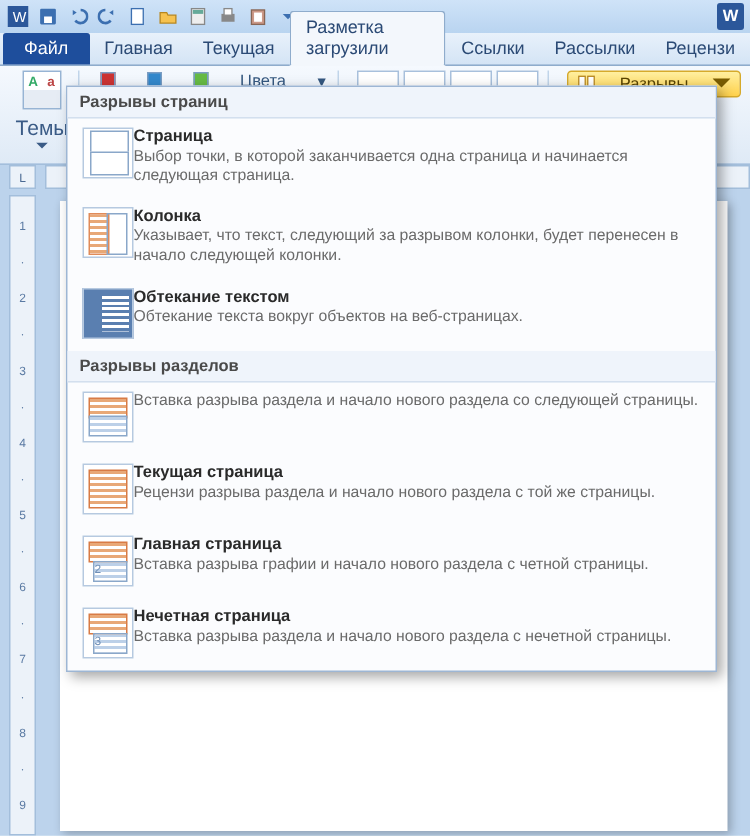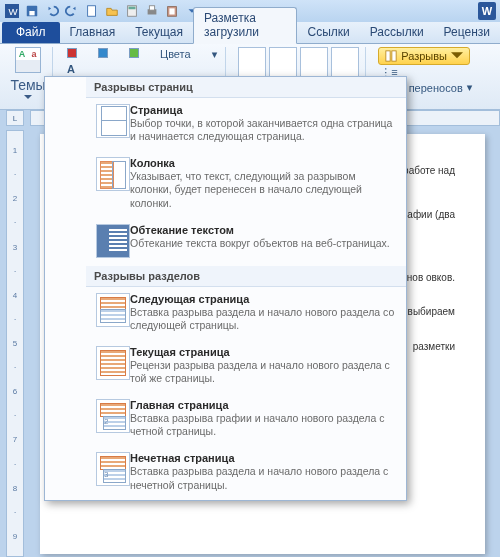--- a/index.html
+++ b/index.html
@@ -15,29 +15,29 @@
   .ribbon-body { height:66px; background:linear-gradient(#f5f9fe,#dfeaf6); border-bottom:1px solid #a3bedb; display:flex; padding:3px 4px 2px; gap:6px; position:relative; }
   .group { display:flex; flex-direction:column; align-items:center; padding:0 6px; border-right:1px solid #c1d5ea; }
   .themes-btn { display:flex; flex-direction:column; align-items:center; width:36px; gap:2px; }
   .themes-icon { width:26px; height:26px; border:1px solid #97b4d4; background:#fff; display:flex; flex-wrap:wrap; }
   .themes-icon span { width:50%; height:50%; }
   .group-label { font-size:14px; color:#3a5b86; margin-top:2px; }
   .mini-row { display:flex; align-items:flex-start; gap:21px; font-size:11px; color:#34577f; padding:1px 2px; }
   .sw { width:10px; height:10px; border:1px solid #7a9cc2; }
   .gallery { display:flex; gap:3px; align-items:center; }
   .gal-thumb { width:28px; height:36px; border:1px solid #a8c0dc; background:#fff; }
-  .breaks-btn { display:flex; align-items:center; gap:4px; padding:2px 6px; background:linear-gradient(#ffef9f,#ffd24d); border:1px solid #d6aa2b; border-radius:3px; font-size:11px; color:#5a4400; }
+  .breaks-btn { display:flex; align-items:center; gap:16px; padding:2px 6px; background:linear-gradient(#ffef9f,#ffd24d); border:1px solid #d6aa2b; border-radius:3px; font-size:11px; color:#5a4400; }
   .breaks-btn svg { width:12px; height:12px; }
   .wrap-row { font-size:11px; color:#34577f; padding:1px 2px; display:flex; align-items:center; gap:4px; }
   .doc-area { position:absolute; top:110px; left:0; right:0; bottom:0; background:#bcd3ec; }
   .ruler-top { position:absolute; top:0; left:30px; right:0; height:16px; background:#ecf2f9; border:1px solid #a3bedb; }
   .ruler-left { position:absolute; top:20px; left:6px; width:18px; bottom:0; background:#ecf2f9; border:1px solid #a3bedb; display:flex; flex-direction:column; justify-content:space-evenly; align-items:center; font-size:8px; color:#5a7aa3; }
   .ruler-corner { position:absolute; top:0; left:6px; width:18px; height:16px; background:#ecf2f9; border:1px solid #a3bedb; display:flex; align-items:center; justify-content:center; font-size:8px; color:#4a6a93; }
   .page { position:absolute; top:24px; left:40px; width:445px; height:420px; background:#fff; box-shadow:2px 2px 6px rgba(0,0,0,.25); padding:30px 30px; font-size:10px; line-height:1.35; color:#333; }
-  .dropdown { position:absolute; top:32px; left:44px; width:363px; background:#fbfcfe; border:1px solid #9db6d4; box-shadow:3px 3px 8px rgba(0,0,0,.35); z-index:50;padding-left:41px; }
+  .dropdown { position:absolute; top:13px; left:44px; width:434px; background:#fbfcfe; border:1px solid #9db6d4; box-shadow:3px 3px 8px rgba(0,0,0,.35); z-index:50; }
   .dd-header { background:#eff4fb; border-bottom:1px solid #d3dfee; padding:4px 8px; font-size:11px; font-weight:bold; color:#4a4a4a; }
   .dd-item { display:flex; padding:6px 10px 8px; }
   .dd-icon { width:34px; height:34px; flex-shrink:0; border:1px solid #b6c9e0; background:#fff; position:relative; }
   .dd-text { flex:1; }
   .dd-title { font-size:11px; font-weight:bold; color:#2a2a2a; margin-bottom:1px; }
   .dd-desc { font-size:10.5px; color:#6a6a6a; line-height:1.25; }
   
   .ic-page::before,.ic-page::after{content:"";position:absolute;left:4px;width:24px;height:14px;border:1px solid #8aa7c9;background:#fff;}
   .ic-page::before{top:1px;} .ic-page::after{bottom:1px;}
   .ic-column{background:linear-gradient(#fff 50%,#fff 50%);} 
@@ -196,21 +196,20 @@
             <div class="dd-title">Обтекание текстом</div>
             <div class="dd-desc">Обтекание текста вокруг объектов на веб-страницах.</div>
           </div>
         </div>
       </div>
     <div class="dd-header">Разрывы разделов</div>
     <div id="dd-list2">
         <div class="dd-item">
           <div class="dd-icon ic-sec"></div>
           <div class="dd-text">
-            <div class="dd-title">Следующая страница</div>
             <div class="dd-desc">Вставка разрыва раздела и начало нового раздела со следующей страницы.</div>
           </div>
         </div>
         <div class="dd-item">
           <div class="dd-icon ic-cur"></div>
           <div class="dd-text">
             <div class="dd-title">Текущая страница</div>
             <div class="dd-desc">Рецензи разрыва раздела и начало нового раздела с той же страницы.</div>
           </div>
         </div>

